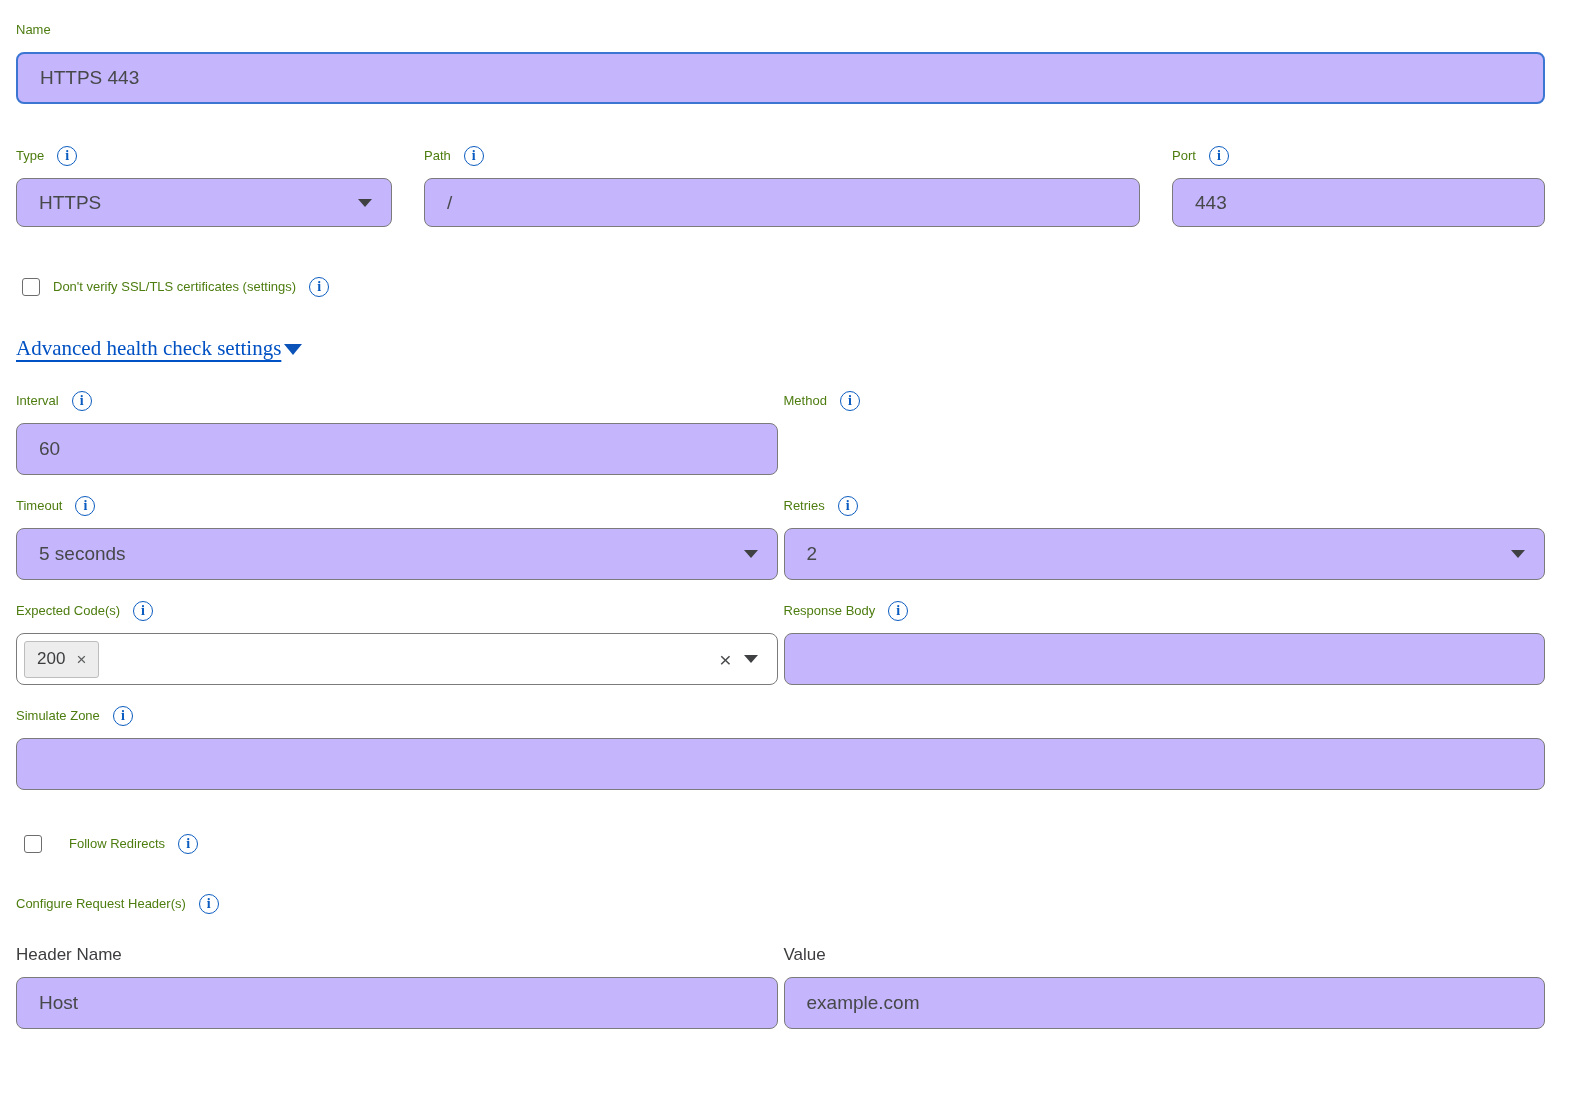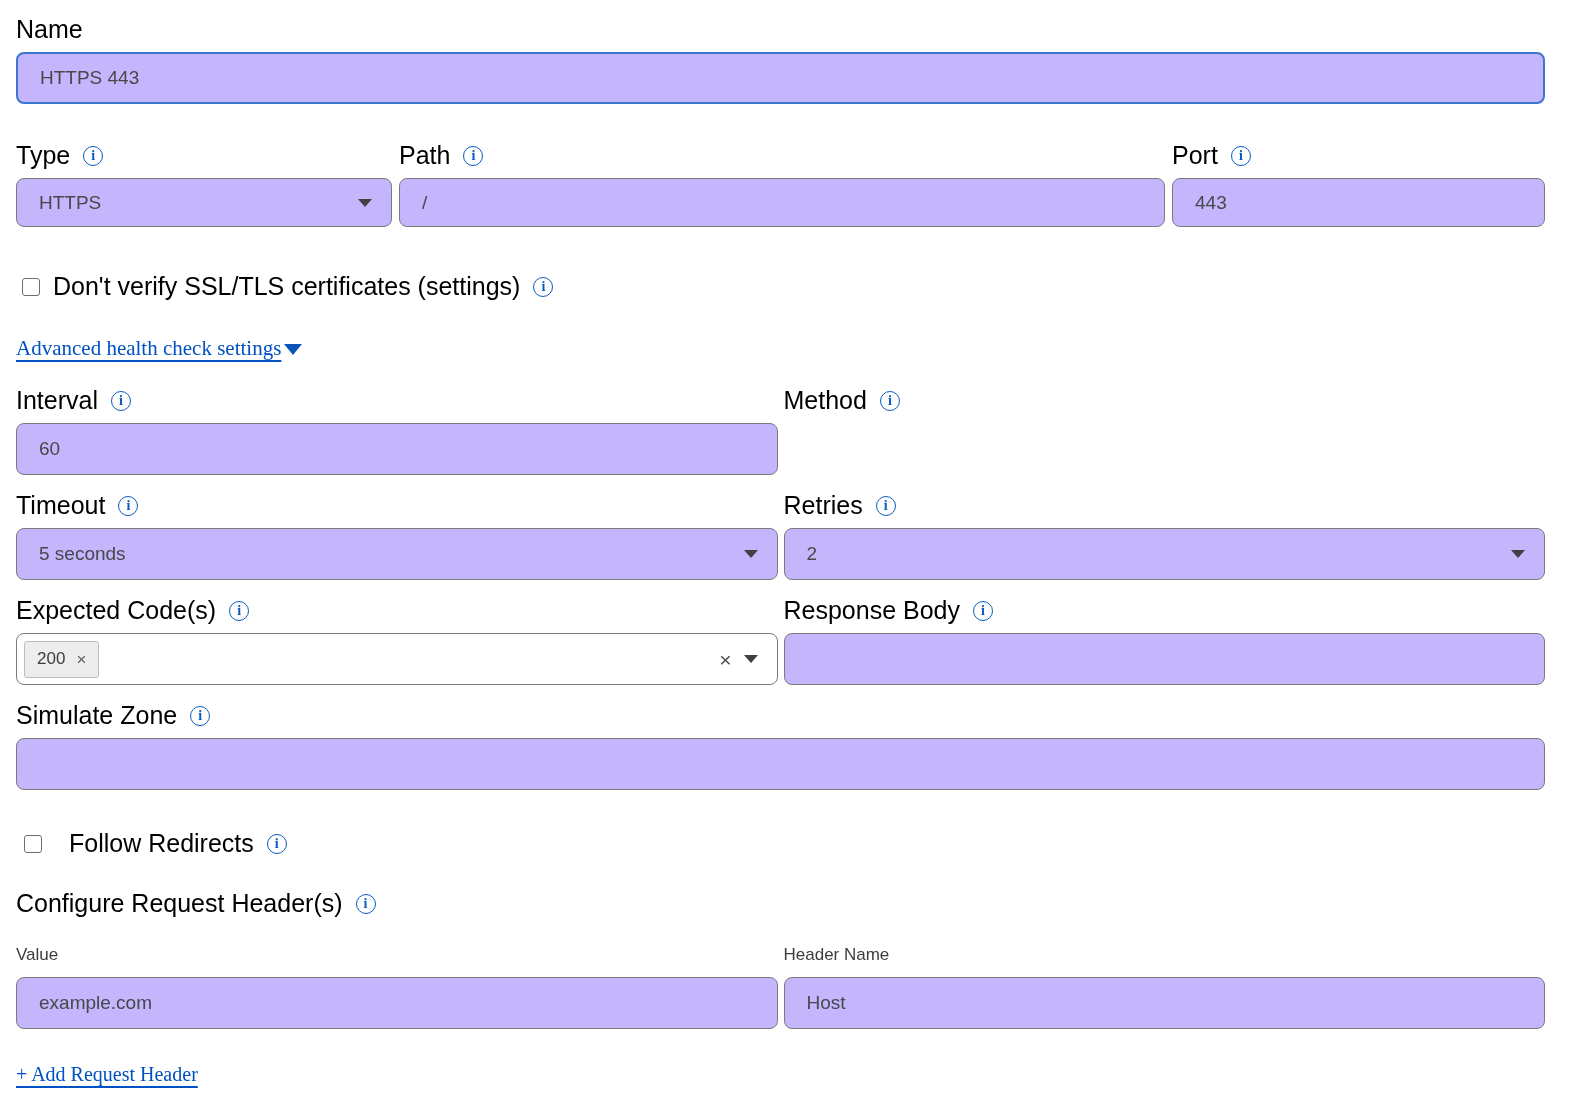--- a/index.html
+++ b/index.html
@@ -6,21 +6,21 @@
   html, body { margin: 0; padding: 0; background: #ffffff; }
   body {
     font-family: "Liberation Sans", sans-serif;
     color: #3a3b3d;
     width: 1570px;
   }
   .page { width: 1570px; padding: 16px 25px 10px 16px; }
 
   
   .label-row { display: flex; align-items: center; gap: 13px; margin-bottom: 9px; height: 27px; }
-  .flabel { font-size: 25px; color: #000000; line-height: 27px; white-space: nowrap; }
+  .flabel { font-size: 13px; color: #4d7c0f; line-height: 27px; white-space: nowrap; }
   .flabel.small { font-size: 17px; color: #3c3d3f; }
 
   
   .info {
     width: 20px; height: 20px; border: 1.7px solid #0b5cc0; border-radius: 50%;
     color: #0b5cc0; display: inline-flex; align-items: center; justify-content: center;
     font-family: "Liberation Serif", serif; font-size: 14px; font-weight: bold;
     flex: 0 0 auto; cursor: pointer; line-height: 1;
   }
 
@@ -32,21 +32,21 @@
   }
   .sel { display: flex; align-items: center; position: relative; cursor: pointer; padding-right: 46px; }
   .arrow {
     position: absolute; right: 19px; top: 50%; transform: translateY(-50%);
     width: 0; height: 0; border-left: 7px solid transparent; border-right: 7px solid transparent;
     border-top: 8px solid #3f4042;
   }
   .focus-input { border: 2px solid #3a76d2; }
 
   
-  .row-tpp { display: flex; gap: 7px; margin-bottom: 46px; }
+  .row-tpp { display: flex; gap: 32px; margin-bottom: 46px; }
   .col-type { width: 376px; flex: 0 0 376px; }
   .col-path { flex: 1 1 auto; }
   .col-port { width: 373px; flex: 0 0 373px; }
   .row-tpp .text-input, .row-tpp .sel { height: 49px; }
 
   
   .two-col { display: grid; grid-template-columns: 1fr 1fr; gap: 6px; margin-bottom: 17px; }
 
   
   .cb-row { display: flex; align-items: center; }
@@ -230,31 +230,26 @@
   <div class="g-configure">
     <div class="label-row" style="margin-bottom:0;">
       <span class="flabel">Configure Request Header(s)</span>
       <span class="info">i</span>
     </div>
   </div>
 
   <div class="two-col header-row">
     <div>
       <div class="label-row">
+        <span class="flabel small">Header Name</span>
+      </div>
+      <input class="text-input" type="text" value="Host" style="">
+    </div>
+    <div>
+      <div class="label-row">
         <span class="flabel small">Value</span>
       </div>
       <input class="text-input" type="text" value="example.com" style="">
     </div>
-    <div>
-      <div class="label-row">
-        <span class="flabel small">Header Name</span>
-      </div>
-      <input class="text-input" type="text" value="Host" style="">
-    </div>
-  </div>
-
-  <div class="g-add-link">
-    <span class="blue-link">
-        <span>+ Add Request Header</span>
-      </span>
-  </div>
+  </div>
+
 
 </div>
 
 </body></html>

